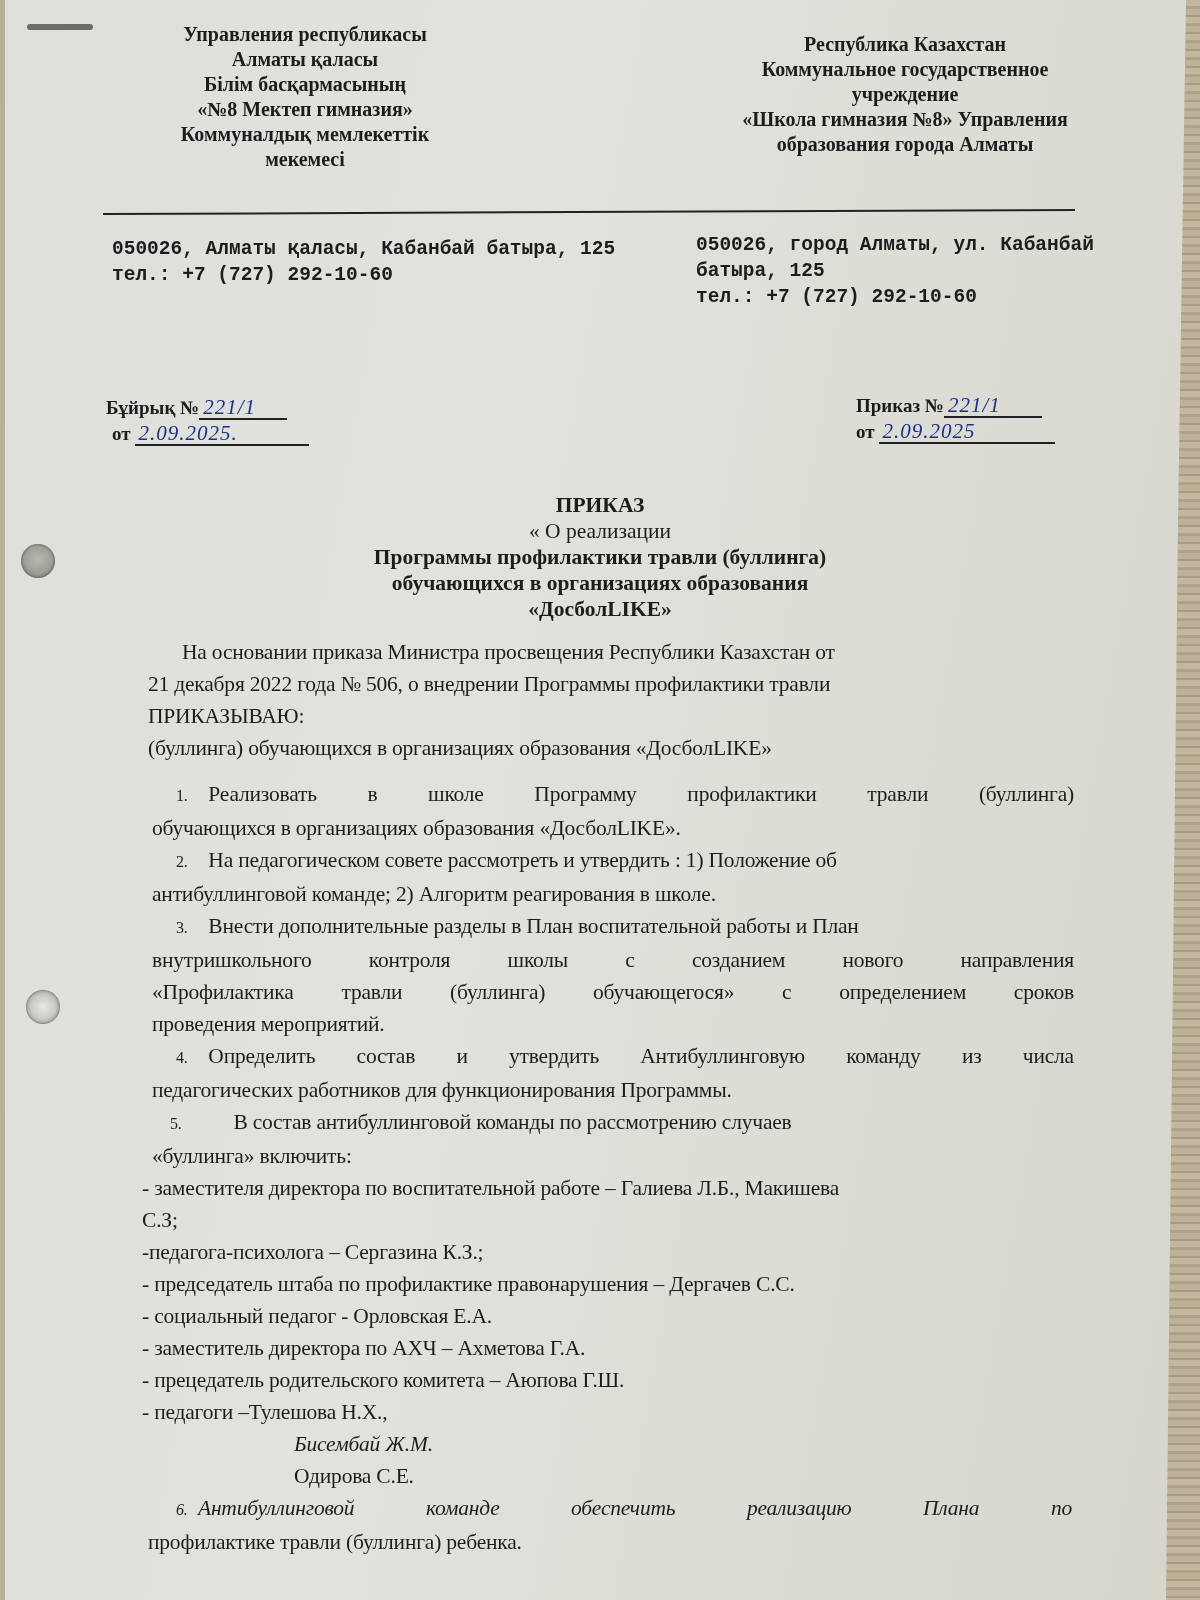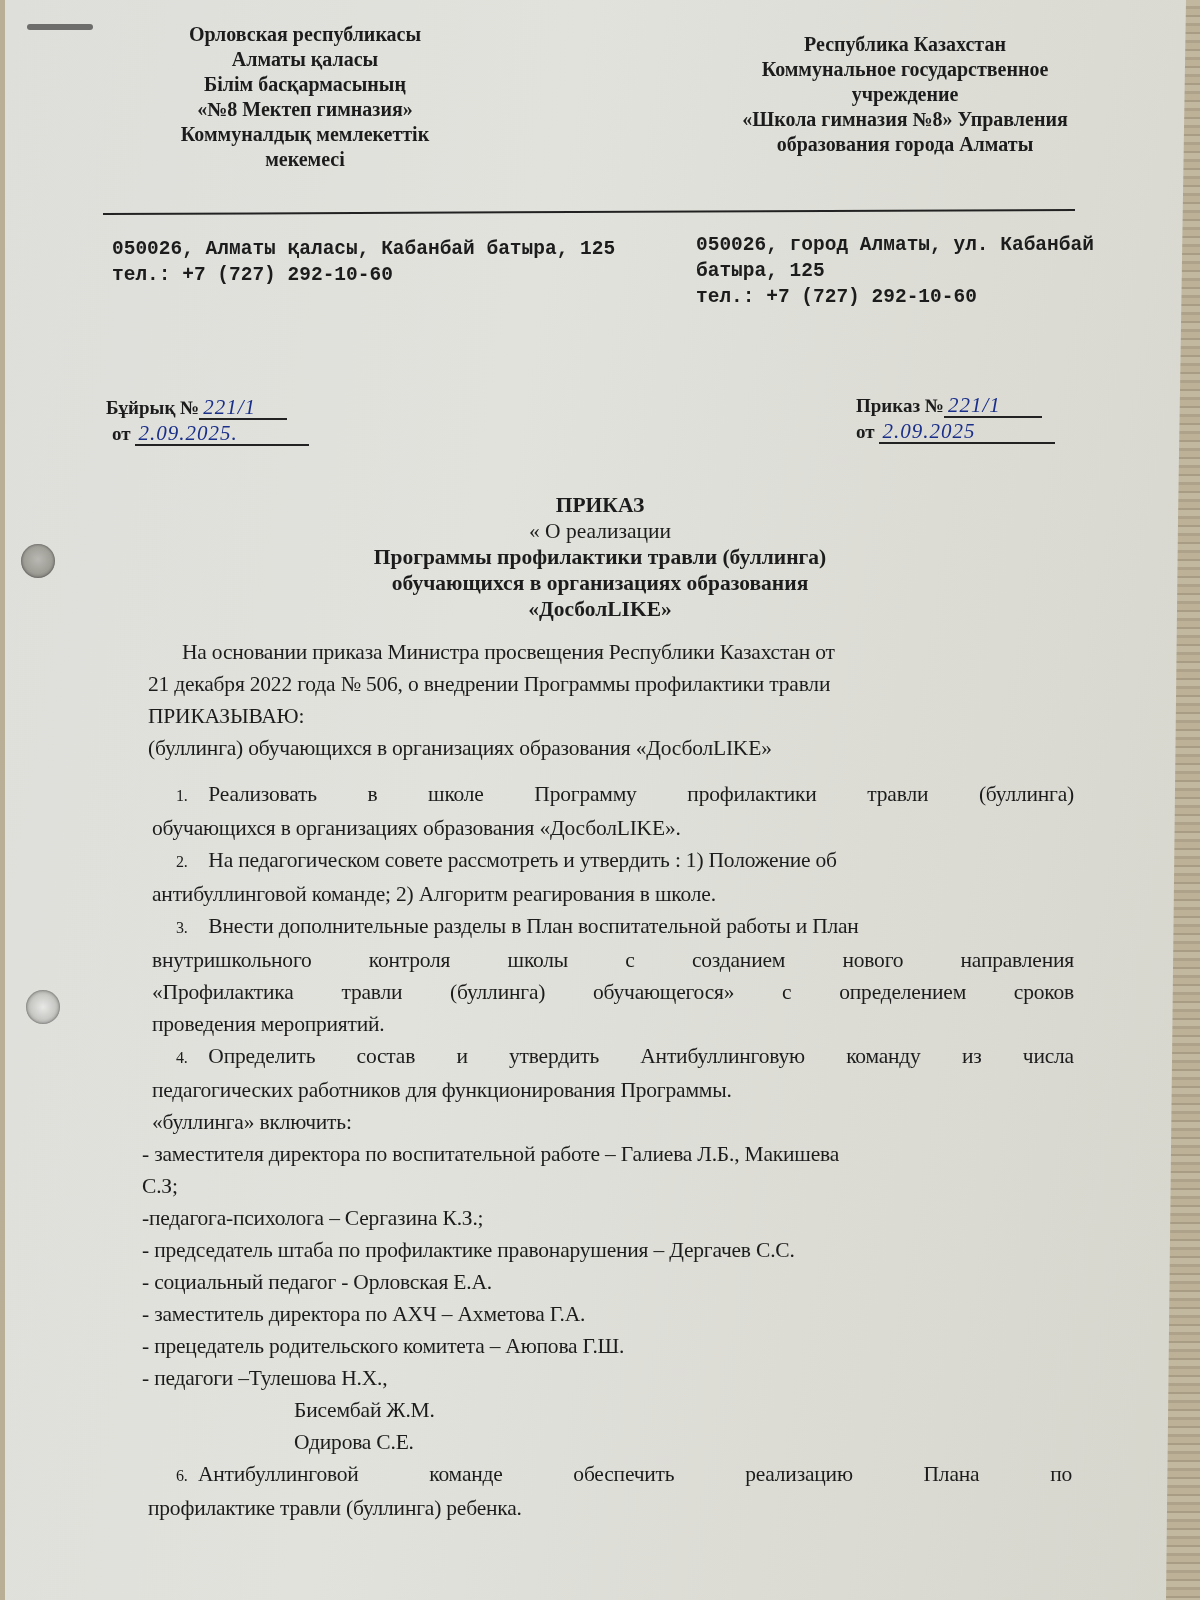--- a/index.html
+++ b/index.html
@@ -61,21 +61,21 @@
 
 <div class="desk"></div>
 
 <div class="sheet">
   <div class="edge-left"></div>
   <div class="staple-mark"></div>
   <div class="punch-hole" style="left:21px; top:544px;"></div>
   <div class="punch-hole h2" style="left:26px; top:990px;"></div>
 
   <div class="abs hdr" style="left:140px; top:22px; width:330px;">
-    <div>Орловская республикасы</div>
+    <div>Управления республикасы</div>
     <div>Алматы қаласы</div>
     <div>Білім басқармасының</div>
     <div>«№8 Мектеп гимназия»</div>
     <div>Коммуналдық мемлекеттік</div>
     <div>мекемесі</div>
   </div>
 
   <div class="abs hdr" style="left:700px; top:32px; width:410px;">
     <div>Республика Казахстан</div>
     <div>Коммунальное государственное</div>
@@ -183,38 +183,39 @@
         <span>утвердить</span>
         <span>Антибуллинговую</span>
         <span>команду</span>
         <span>из</span>
         <span>числа</span>
       </div>
       <div class="p">педагогических работников для функционирования Программы.</div>
     </div>
 
     <div>
+      <div class="p" style="padding-left:18px;"><span class="num">5.</span>&nbsp;&nbsp;&nbsp;&nbsp;&nbsp;&nbsp;&nbsp;&nbsp;&nbsp;&nbsp;<span>В состав антибуллинговой  команды по рассмотрению случаев</span></div>
       <div class="p">«буллинга» включить:</div>
     </div>
 
     <div style="margin-left:-10px;">
       <div class="p">- заместителя директора по воспитательной работе – Галиева Л.Б., Макишева</div>
       <div class="p">С.З;</div>
       <div class="p">-педагога-психолога – Сергазина К.З.;</div>
       <div class="p">- председатель  штаба по профилактике правонарушения – Дергачев С.С.</div>
       <div class="p">- социальный педагог - Орловская Е.А.</div>
       <div class="p">- заместитель директора по АХЧ – Ахметова Г.А.</div>
       <div class="p">- прецедатель родительского комитета – Аюпова Г.Ш.</div>
       <div class="p">- педагоги –Тулешова Н.Х.,</div>
-      <div class="p" style="padding-left:152px;">Бисембай Ж.М.</div>
+      <div class="p" style="padding-left:152px;font-style:italic;">Бисембай Ж.М.</div>
       <div class="p" style="padding-left:152px;">Одирова С.Е.</div>
     </div>
 
     <div style="margin-left:-4px; width:924px;">
-      <div class="justify" style="padding-left:28px;">
+      <div class="justify" style="padding-left:28px;font-style:italic;">
         <span><span class="num">6.</span>&nbsp;&nbsp;<span>Антибуллинговой</span></span>
         <span>команде</span>
         <span>обеспечить</span>
         <span>реализацию</span>
         <span>Плана</span>
         <span>по</span>
       </div>
       <div class="p">профилактике травли (буллинга) ребенка.</div>
     </div>
   </div>

